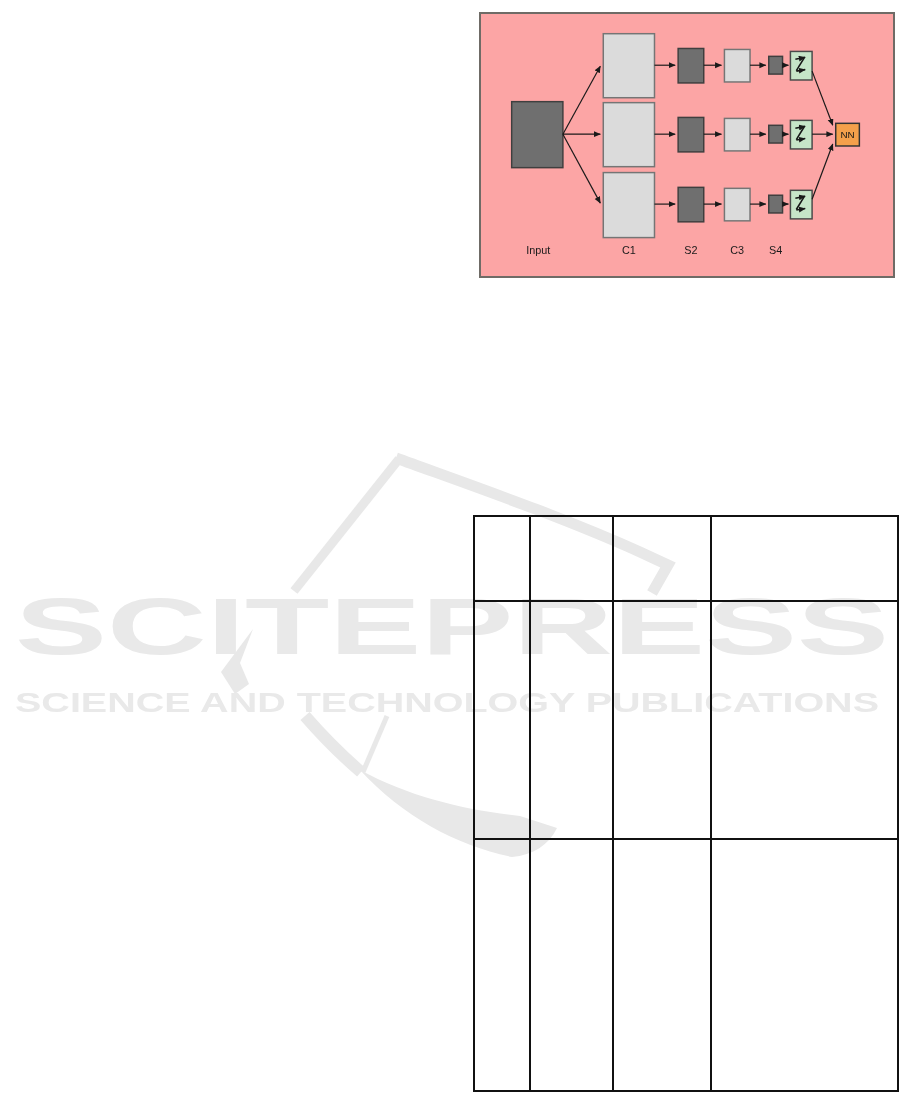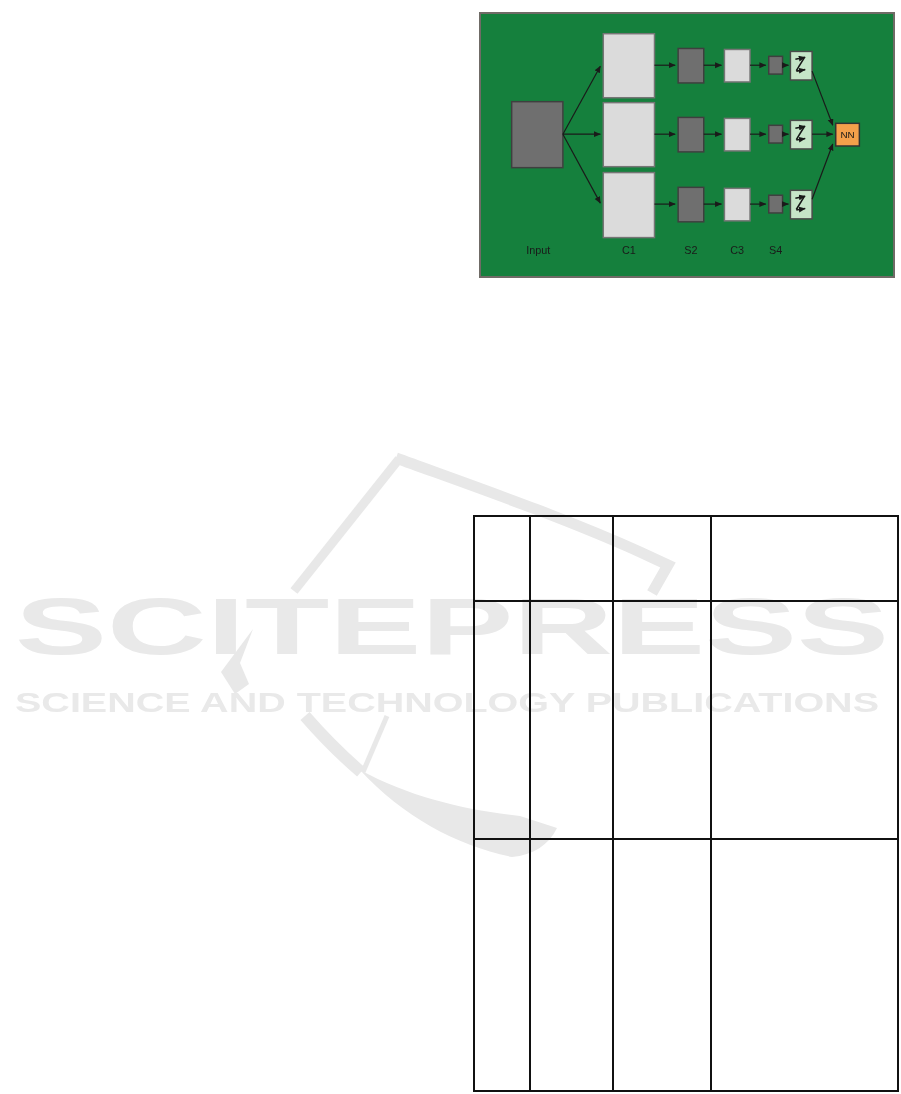--- a/index.html
+++ b/index.html
@@ -21,21 +21,21 @@
     pointer-events: none;
   }
   .wm-shape { fill: #e8e8e8; }
   .wm-stroke { fill: none; stroke: #e8e8e8; stroke-linecap: butt; }
   .wm-text { fill: #e9e9e9; font-family: "Liberation Sans", sans-serif; font-weight: bold; }
   
   .figure-panel {
     position: absolute;
     left: 479px; top: 12px;
     width: 416px; height: 266px;
-    background: #15803d;
+    background: #fca5a5;
     border: 2px solid #6f6b66;
     z-index: 2;
   }
   .figure-panel svg { display: block; width: 100%; height: 100%; }
   .box-dark  { fill: #6f6f6f; stroke: #3f3f3f; stroke-width: 1.5; }
   .box-light { fill: #dbdbdb; stroke: #757575; stroke-width: 1.5; }
   .box-scan  { fill: #c6e5c8; stroke: #4a4a4a; stroke-width: 1.5; }
   .box-nn    { fill: #f4a04b; stroke: #333333; stroke-width: 1.5; }
   .arrow     { fill: none; stroke: #1a1a1a; stroke-width: 1.2; }
   .zglyph    { fill: none; stroke: #161616; stroke-width: 1.6; }

